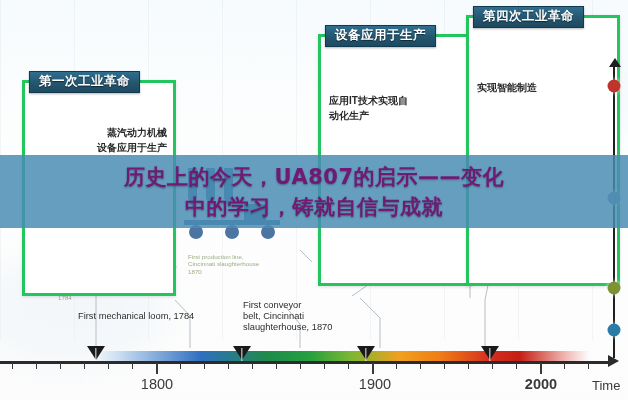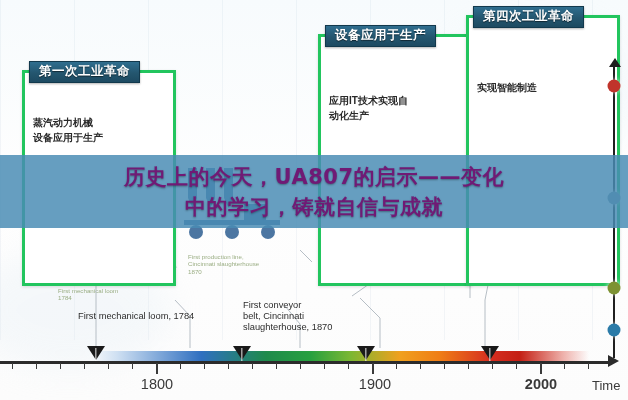--- a/index.html
+++ b/index.html
@@ -200,21 +200,21 @@
       <path d="M470 250 L470 298"></path>
       <path d="M545 232 L495 250 L485 300 L485 348"></path>
     </g>
   </svg>
 
   <div class="anno" style="left:78px;top:311px;width:180px;">First mechanical loom, 1784</div>
   <div class="anno" style="left:243px;top:300px;width:100px;">First conveyor
 belt, Cincinnati
 slaughterhouse, 1870</div>
 
-  <div class="card" style="left:22px;top:70px;width:148px;height:210px;">
+  <div class="card" style="left:22px;top:80px;width:148px;height:210px;text-align:right;">
     <div class="hdr" style="left:4px;top:-12px;">第一次工业革命</div>
     <div class="body" style="top:42px;white-space:pre-line;">蒸汽动力机械
 设备应用于生产</div>
   </div>
 
 
   <div class="card" style="left:318px;top:34px;width:148px;height:246px;">
     <div class="hdr" style="left:4px;top:-12px;">设备应用于生产</div>
     <div class="body" style="top:56px;white-space:pre-line;">应用IT技术实现自
 动化生产</div>

